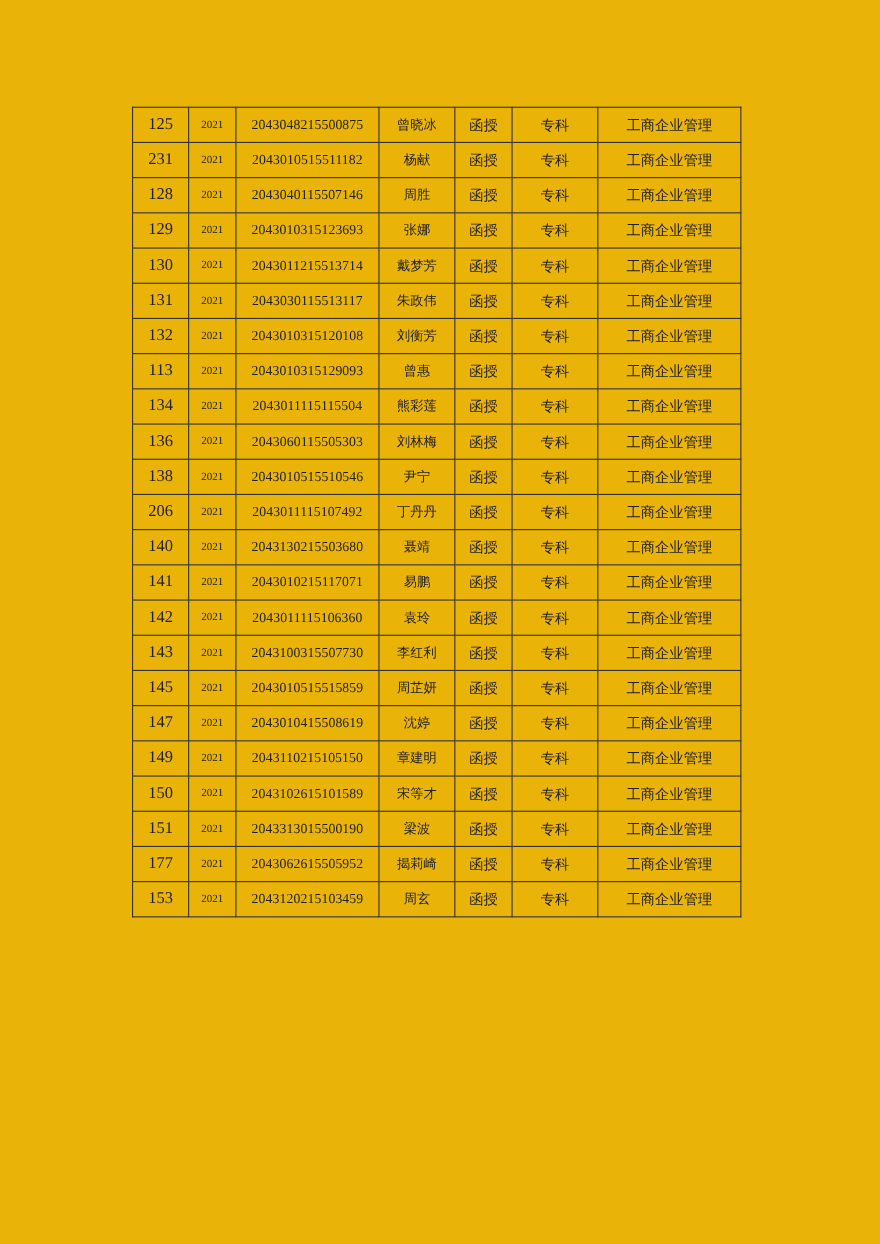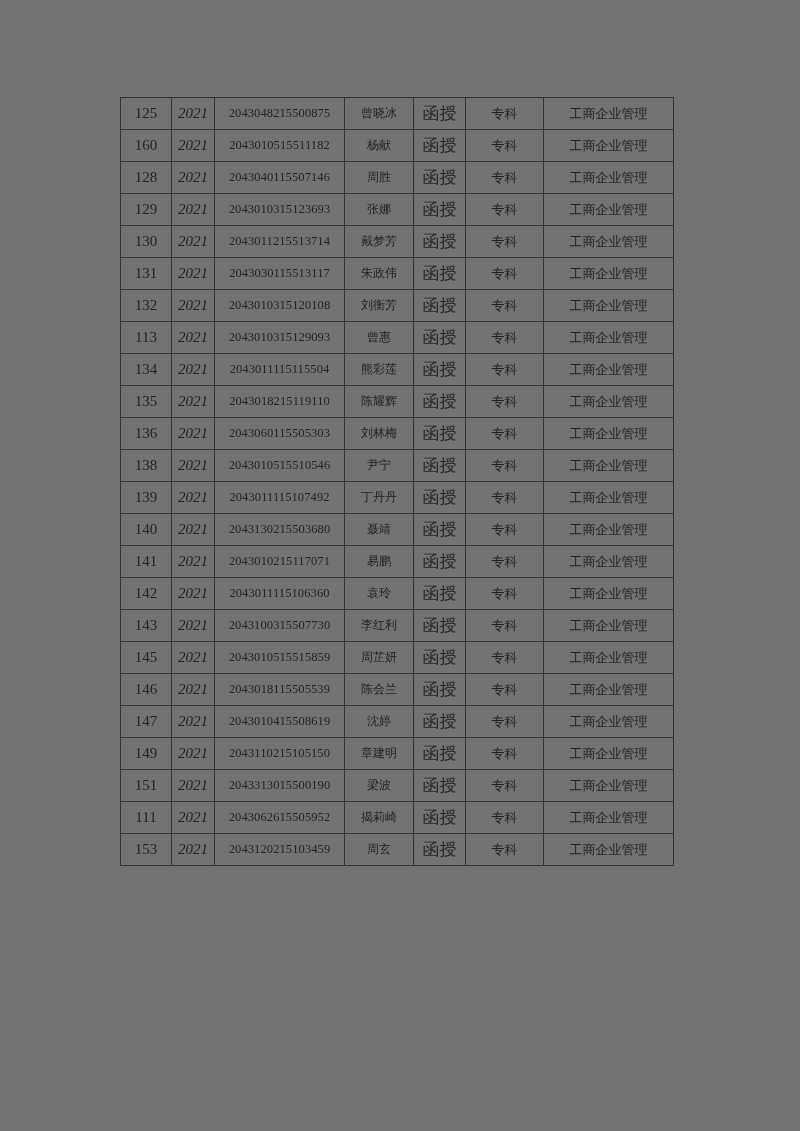--- a/index.html
+++ b/index.html
@@ -11,64 +11,64 @@
     width: 800px;
     height: 1131px;
     position: relative;
     font-family: "DejaVu Serif", "Liberation Serif", serif;
     color: #222;
   }
   .page {
     position: absolute;
     left: 0; top: 0;
     width: 800px; height: 1131px;
-    background: #737373;
+    background: #eab308;
   }
   table.roster {
     position: absolute;
     left: 120px;
     top: 97px;
     border-collapse: collapse;
     table-layout: fixed;
     width: 553px;
   }
   table.roster td {
     border: 1px solid #333;
     height: 31px;
     padding: 0;
     text-align: center;
     vertical-align: middle;
     white-space: nowrap;
     overflow: hidden;
   }
   td.c-no   { width: 50px;  font-family: "Liberation Serif", serif; font-size: 15px; }
-  td.c-year { width: 42px;  font-family: "Liberation Serif", serif; font-size: 15px; font-style: italic; }
+  td.c-year { width: 42px;  font-family: "Liberation Serif", serif; font-size: 10px; }
   td.c-id   { width: 129px; font-family: "Liberation Serif", serif; font-size: 12.5px; letter-spacing: 0.1px; }
   td.c-name { width: 68px;  font-size: 12px; }
-  td.c-mode { width: 51px;  font-size: 17px; }
+  td.c-mode { width: 51px;  font-size: 13px; }
   td.c-lvl  { width: 77px;  font-size: 13px; }
   td.c-maj  { width: 129px; font-size: 13px; }
 </style>
 </head>
 <body>
 
 <div class="page">
   <table class="roster">
     <tbody id="roster-body">
         <tr>
           <td class="c-no">125</td>
           <td class="c-year">2021</td>
           <td class="c-id">2043048215500875</td>
           <td class="c-name">曾晓冰</td>
           <td class="c-mode">函授</td>
           <td class="c-lvl">专科</td>
           <td class="c-maj">工商企业管理</td>
         </tr>
         <tr>
-          <td class="c-no">160</td>
+          <td class="c-no">231</td>
           <td class="c-year">2021</td>
           <td class="c-id">2043010515511182</td>
           <td class="c-name">杨献</td>
           <td class="c-mode">函授</td>
           <td class="c-lvl">专科</td>
           <td class="c-maj">工商企业管理</td>
         </tr>
         <tr>
           <td class="c-no">128</td>
           <td class="c-year">2021</td>
@@ -126,48 +126,39 @@
         <tr>
           <td class="c-no">134</td>
           <td class="c-year">2021</td>
           <td class="c-id">2043011115115504</td>
           <td class="c-name">熊彩莲</td>
           <td class="c-mode">函授</td>
           <td class="c-lvl">专科</td>
           <td class="c-maj">工商企业管理</td>
         </tr>
         <tr>
-          <td class="c-no">135</td>
-          <td class="c-year">2021</td>
-          <td class="c-id">2043018215119110</td>
-          <td class="c-name">陈耀辉</td>
-          <td class="c-mode">函授</td>
-          <td class="c-lvl">专科</td>
-          <td class="c-maj">工商企业管理</td>
-        </tr>
-        <tr>
           <td class="c-no">136</td>
           <td class="c-year">2021</td>
           <td class="c-id">2043060115505303</td>
           <td class="c-name">刘林梅</td>
           <td class="c-mode">函授</td>
           <td class="c-lvl">专科</td>
           <td class="c-maj">工商企业管理</td>
         </tr>
         <tr>
           <td class="c-no">138</td>
           <td class="c-year">2021</td>
           <td class="c-id">2043010515510546</td>
           <td class="c-name">尹宁</td>
           <td class="c-mode">函授</td>
           <td class="c-lvl">专科</td>
           <td class="c-maj">工商企业管理</td>
         </tr>
         <tr>
-          <td class="c-no">139</td>
+          <td class="c-no">206</td>
           <td class="c-year">2021</td>
           <td class="c-id">2043011115107492</td>
           <td class="c-name">丁丹丹</td>
           <td class="c-mode">函授</td>
           <td class="c-lvl">专科</td>
           <td class="c-maj">工商企业管理</td>
         </tr>
         <tr>
           <td class="c-no">140</td>
           <td class="c-year">2021</td>
@@ -207,57 +198,57 @@
         <tr>
           <td class="c-no">145</td>
           <td class="c-year">2021</td>
           <td class="c-id">2043010515515859</td>
           <td class="c-name">周芷妍</td>
           <td class="c-mode">函授</td>
           <td class="c-lvl">专科</td>
           <td class="c-maj">工商企业管理</td>
         </tr>
         <tr>
-          <td class="c-no">146</td>
-          <td class="c-year">2021</td>
-          <td class="c-id">2043018115505539</td>
-          <td class="c-name">陈会兰</td>
-          <td class="c-mode">函授</td>
-          <td class="c-lvl">专科</td>
-          <td class="c-maj">工商企业管理</td>
-        </tr>
-        <tr>
           <td class="c-no">147</td>
           <td class="c-year">2021</td>
           <td class="c-id">2043010415508619</td>
           <td class="c-name">沈婷</td>
           <td class="c-mode">函授</td>
           <td class="c-lvl">专科</td>
           <td class="c-maj">工商企业管理</td>
         </tr>
         <tr>
           <td class="c-no">149</td>
           <td class="c-year">2021</td>
           <td class="c-id">2043110215105150</td>
           <td class="c-name">章建明</td>
           <td class="c-mode">函授</td>
           <td class="c-lvl">专科</td>
           <td class="c-maj">工商企业管理</td>
         </tr>
         <tr>
+          <td class="c-no">150</td>
+          <td class="c-year">2021</td>
+          <td class="c-id">2043102615101589</td>
+          <td class="c-name">宋等才</td>
+          <td class="c-mode">函授</td>
+          <td class="c-lvl">专科</td>
+          <td class="c-maj">工商企业管理</td>
+        </tr>
+        <tr>
           <td class="c-no">151</td>
           <td class="c-year">2021</td>
           <td class="c-id">2043313015500190</td>
           <td class="c-name">梁波</td>
           <td class="c-mode">函授</td>
           <td class="c-lvl">专科</td>
           <td class="c-maj">工商企业管理</td>
         </tr>
         <tr>
-          <td class="c-no">111</td>
+          <td class="c-no">177</td>
           <td class="c-year">2021</td>
           <td class="c-id">2043062615505952</td>
           <td class="c-name">揭莉崎</td>
           <td class="c-mode">函授</td>
           <td class="c-lvl">专科</td>
           <td class="c-maj">工商企业管理</td>
         </tr>
         <tr>
           <td class="c-no">153</td>
           <td class="c-year">2021</td>

